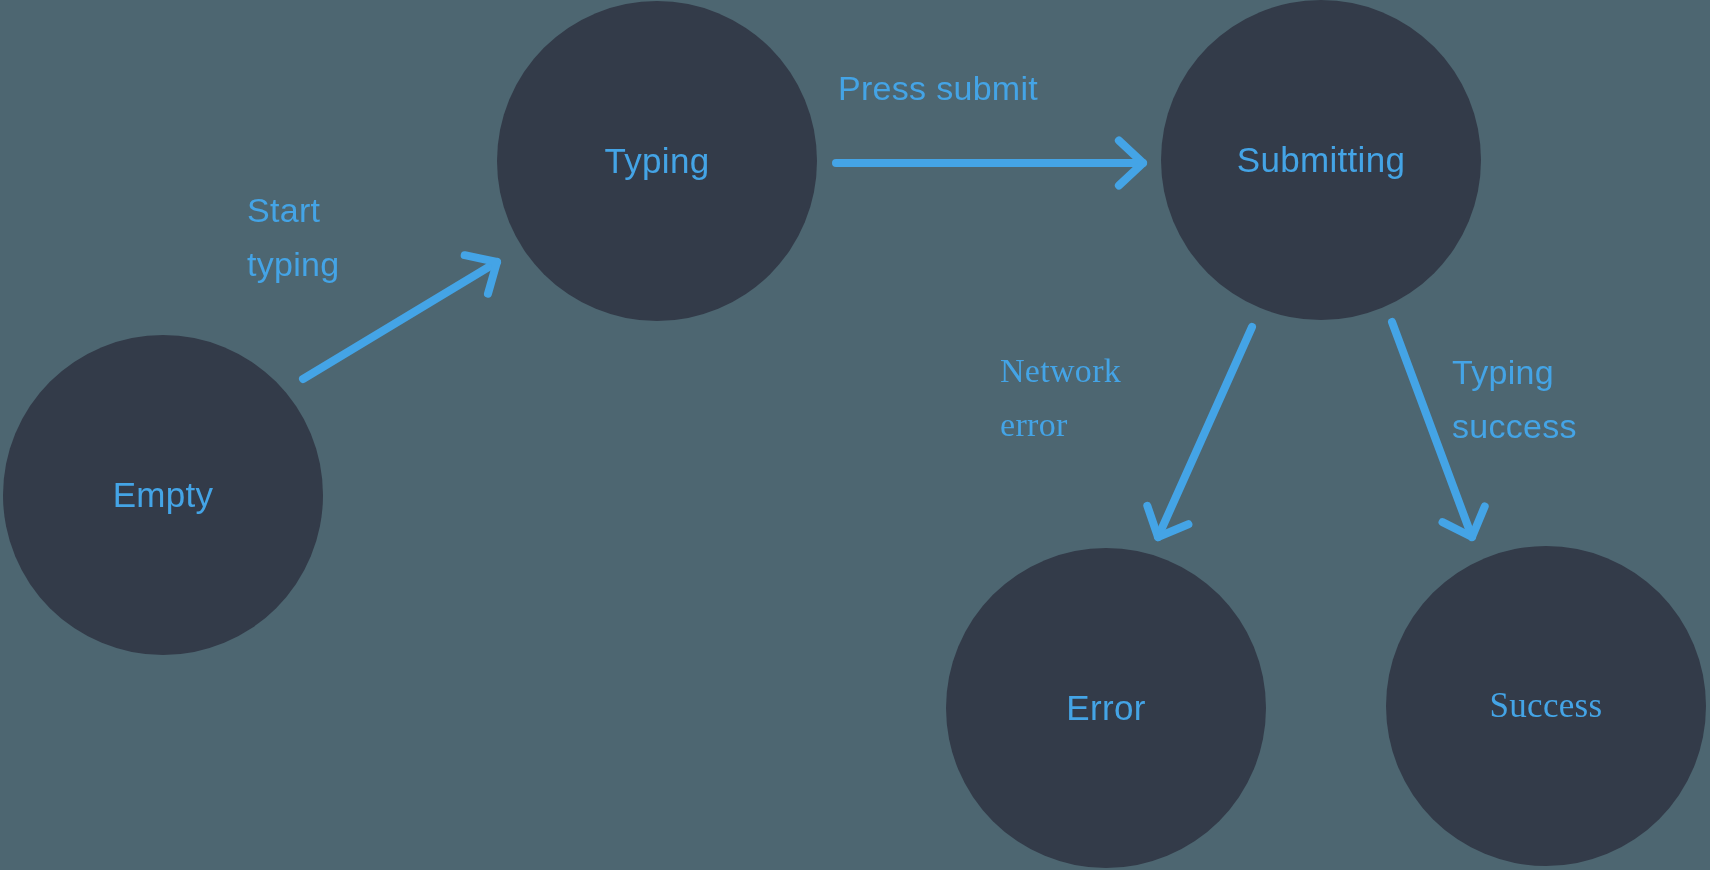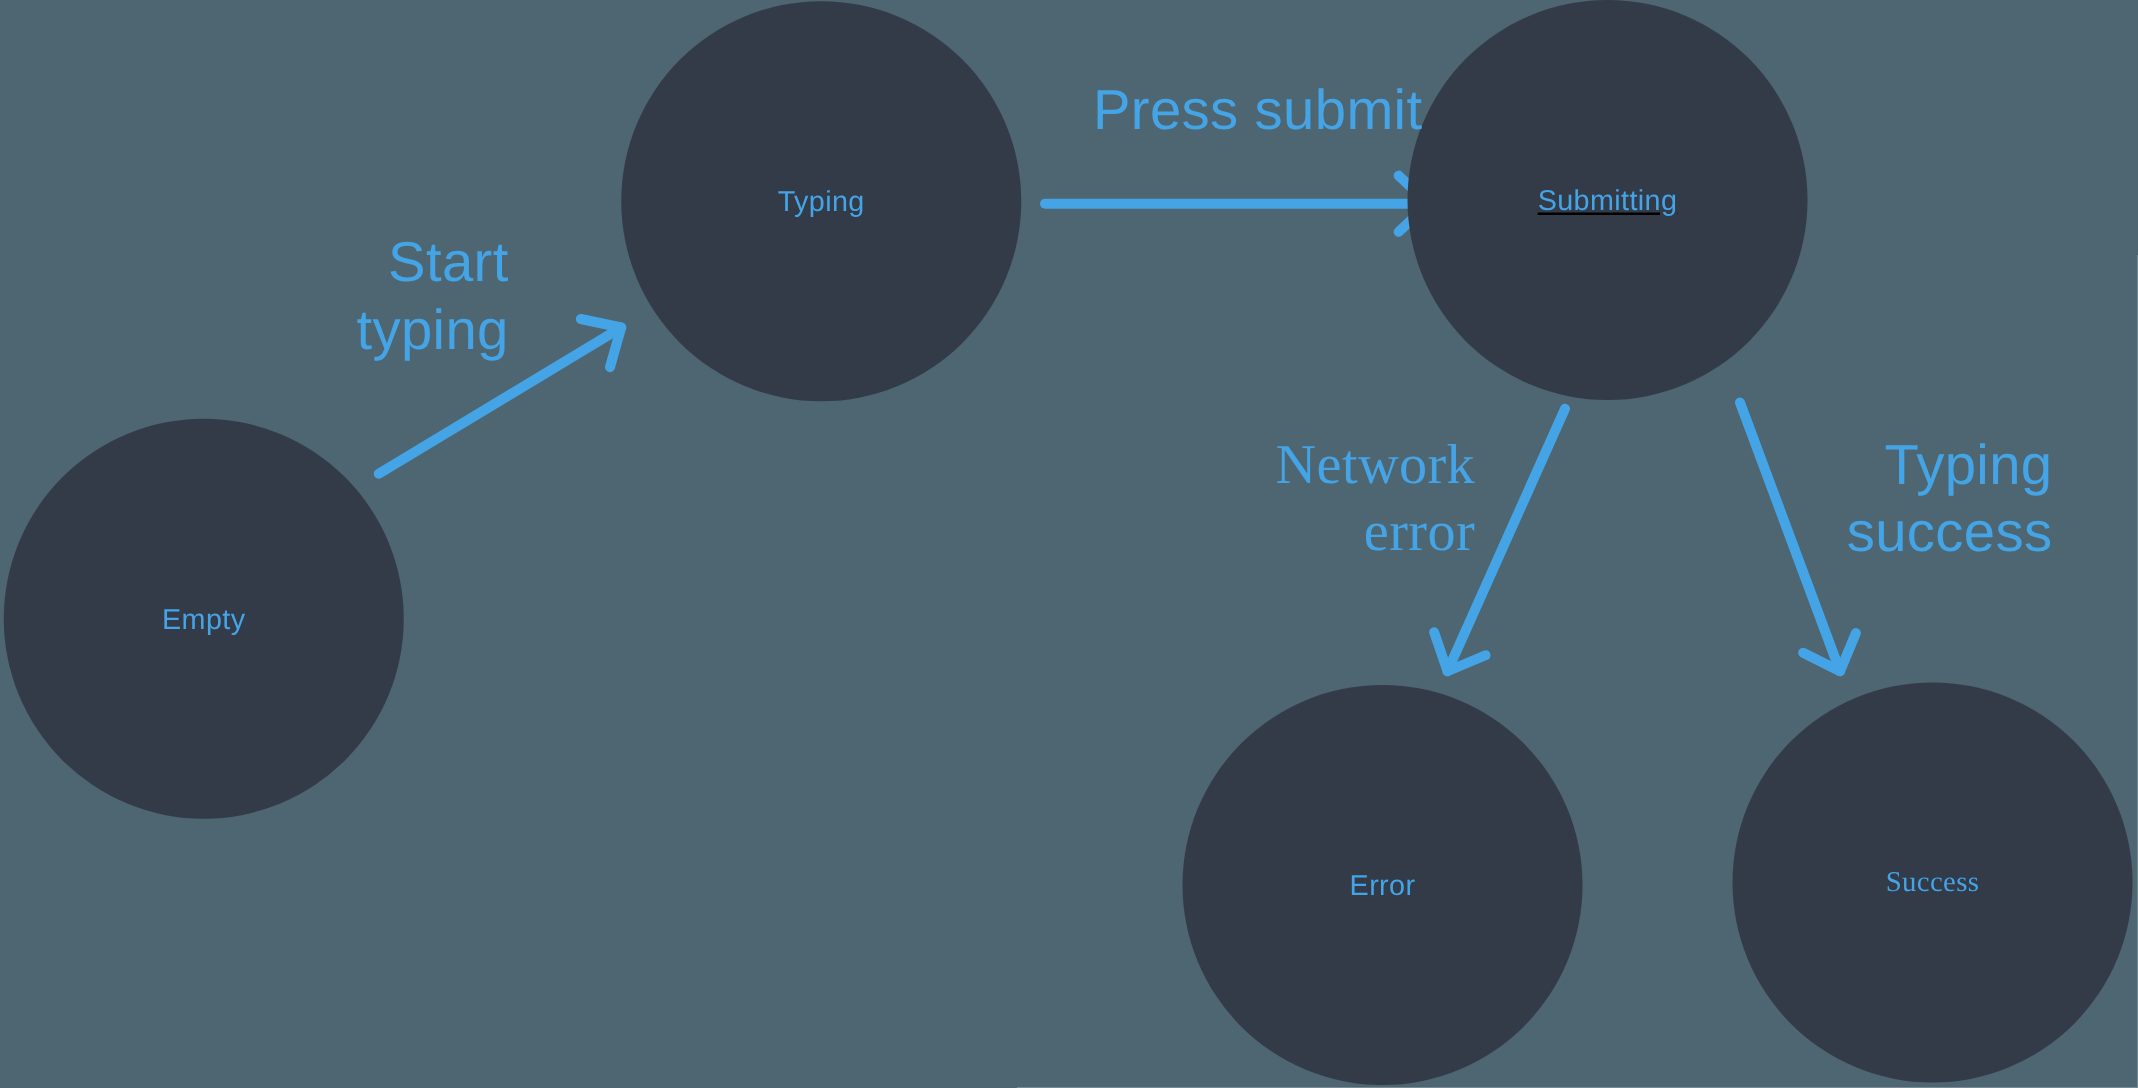--- a/index.html
+++ b/index.html
@@ -38,37 +38,37 @@
     width: 320px;
     height: 320px;
     border-radius: 50%;
     background: var(--node, #333b49);
     display: flex;
     align-items: center;
     justify-content: center;
   }
   .node-label {
     color: var(--accent, #44a4e6);
-    font-size: 23px;
+    font-size: 35px;
     font-weight: 500;
     letter-spacing: 0.3px;
   }
   .node-empty      { left: 3px;    top: 335px; }
   .node-typing     { left: 497px;  top: 1px;   }
-  .node-submitting { left: 1126px; top: 0px; text-decoration: underline;   }
+  .node-submitting { left: 1161px; top: 0px;   }
   .node-error      { left: 946px;  top: 548px; }
   .node-success    { left: 1386px; top: 546px; font-family: Liberation Serif, serif; }
 
   .edge-label {
     position: absolute;
     color: var(--accent, #44a4e6);
-    font-size: 45px;
+    font-size: 34px;
     font-weight: 500;
     line-height: 54px;
-    text-align: right;
+    text-align: left;
     letter-spacing: 0.3px;
   }
   .label-start-typing    { left: 247px;  top: 183px; width: 160px; }
   .label-press-submit    { left: 838px;  top: 61px;  width: 300px; }
   .label-network-error   { left: 1000px; top: 344px; width: 180px; font-family: Liberation Serif, serif; }
   .label-network-success { left: 1452px; top: 345px; width: 190px; }
 </style>
 </head>
 <body>
 

